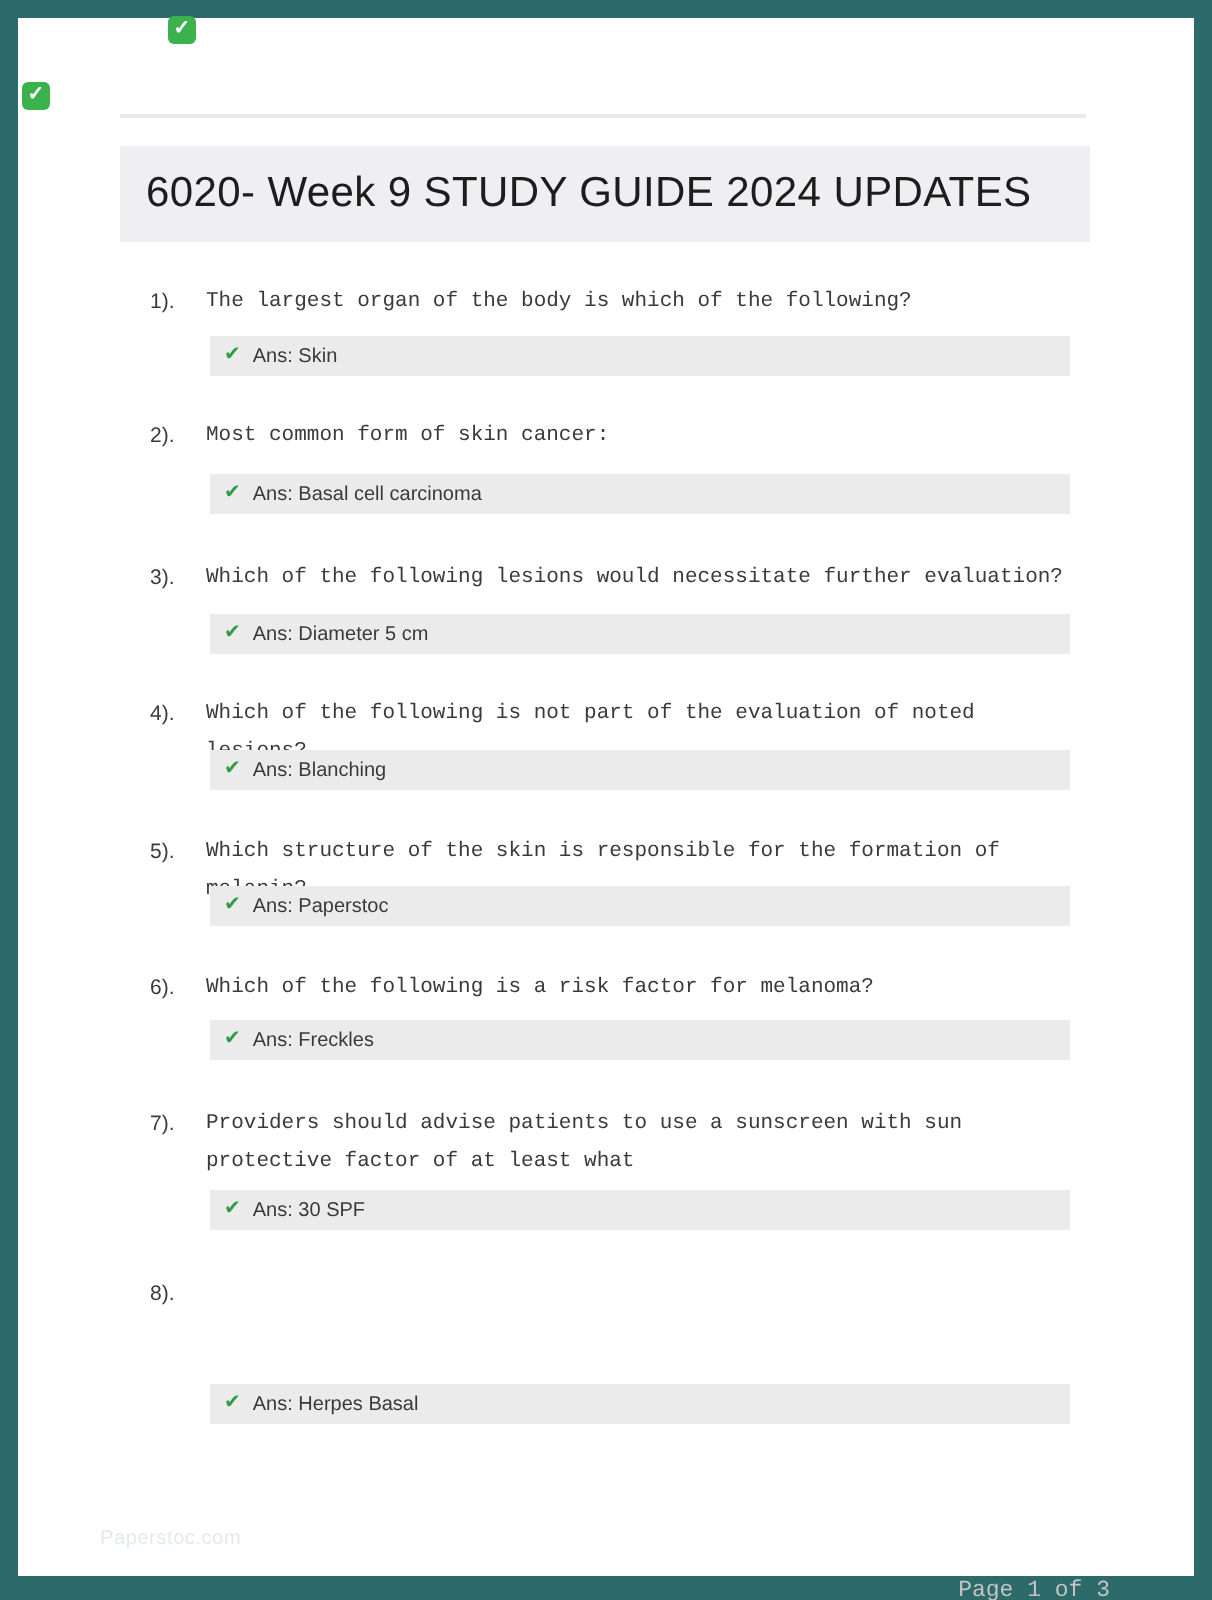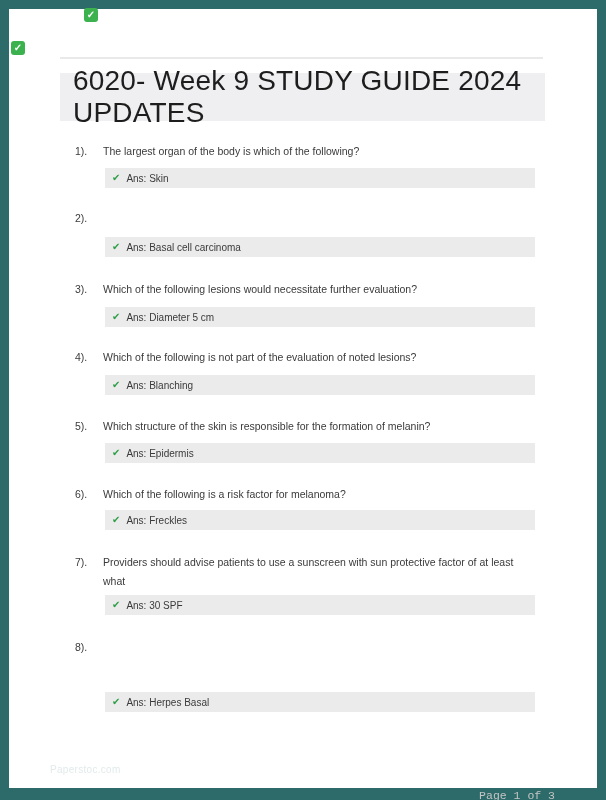--- a/index.html
+++ b/index.html
@@ -22,31 +22,31 @@
   }
   .badge-1 { left:84px; top:8px; }
   .badge-2 { left:11px; top:41px; }
   
   .top-rule { position:absolute; left:60px; top:57px; width:483px; height:2px; background:#e9e9e9; }
   .title-box {
     position:absolute; left:60px; top:73px; width:485px; height:48px;
     background:#efeff1; display:flex; align-items:center; padding-left:13px;
   }
   .title-box h1 {
-    font-size:28px; font-weight:500; color:#1d1d1d; letter-spacing:0.2px;
+    font-size:21px; font-weight:500; color:#1d1d1d; letter-spacing:0.2px;
     font-family:"Liberation Sans", sans-serif;
   }
   
   .q-num {
     position:absolute; left:75px; width:26px;
     font-size:10.5px; color:#3a3a3a; line-height:18.5px;
   }
   .q-text {
     position:absolute; left:103px; width:432px;
-    font-size:10.5px; color:#3a3a3a; line-height:18.5px;
+    font-size:10.5px; color:#3a3a3a; line-height:18.5px;font-family:Liberation Mono, monospace;
   }
   .ans-box {
     position:absolute; left:105px; width:430px; height:20px;
     background:#ebebeb; display:flex; align-items:center;
     padding-left:7px; gap:6px;
   }
   .ans-check { color:#2f9e48; font-size:10px; line-height:1; }
   .ans-text { font-size:10px; color:#3a3a3a; }
   
   .qn-1{top:142px} .qt-1{top:142px} .ab-1{top:168px}
@@ -90,20 +90,21 @@
   </div>
 
   <div class="q-num qn-1">1).</div>
   <div class="q-text qt-1">The largest organ of the body is which of the following?</div>
   <div class="ans-box ab-1">
     <span class="ans-check">✔</span>
     <span class="ans-text">Ans: Skin</span>
   </div>
 
   <div class="q-num qn-2">2).</div>
+  <div class="q-text qt-2">Most common form of skin cancer:</div>
   <div class="ans-box ab-2">
     <span class="ans-check">✔</span>
     <span class="ans-text">Ans: Basal cell carcinoma</span>
   </div>
 
   <div class="q-num qn-3">3).</div>
   <div class="q-text qt-3">Which of the following lesions would necessitate further evaluation?</div>
   <div class="ans-box ab-3">
     <span class="ans-check">✔</span>
     <span class="ans-text">Ans: Diameter 5 cm</span>
@@ -113,21 +114,21 @@
   <div class="q-text qt-4">Which of the following is not part of the evaluation of noted lesions?</div>
   <div class="ans-box ab-4">
     <span class="ans-check">✔</span>
     <span class="ans-text">Ans: Blanching</span>
   </div>
 
   <div class="q-num qn-5">5).</div>
   <div class="q-text qt-5">Which structure of the skin is responsible for the formation of melanin?</div>
   <div class="ans-box ab-5">
     <span class="ans-check">✔</span>
-    <span class="ans-text">Ans: Epidermis</span>
+    <span class="ans-text">Ans: Paperstoc</span>
   </div>
 
   <div class="q-num qn-6">6).</div>
   <div class="q-text qt-6">Which of the following is a risk factor for melanoma?</div>
   <div class="ans-box ab-6">
     <span class="ans-check">✔</span>
     <span class="ans-text">Ans: Freckles</span>
   </div>
 
   <div class="q-num qn-7">7).</div>

